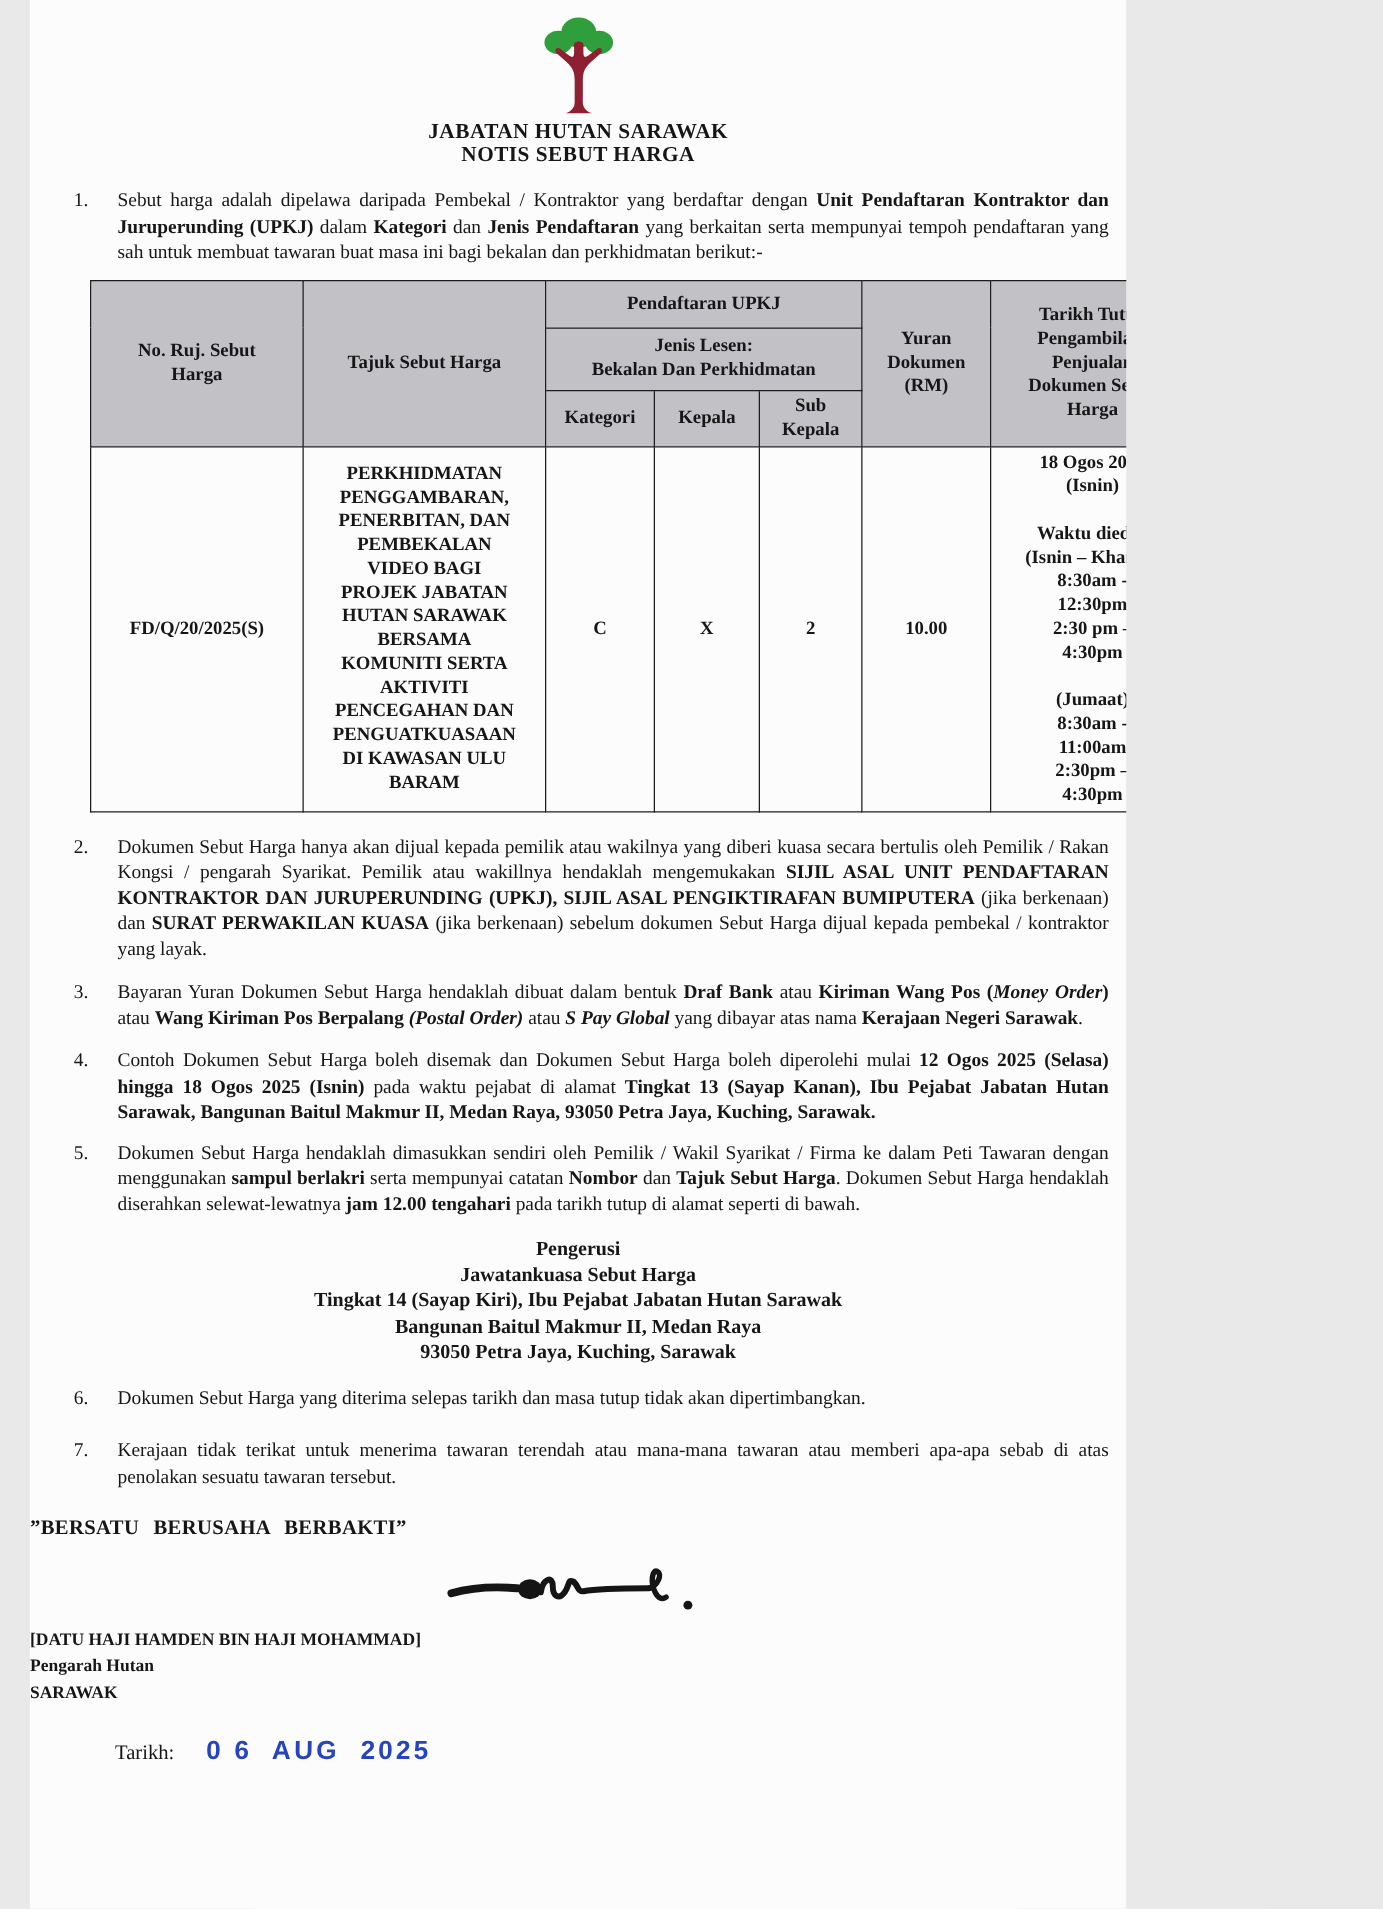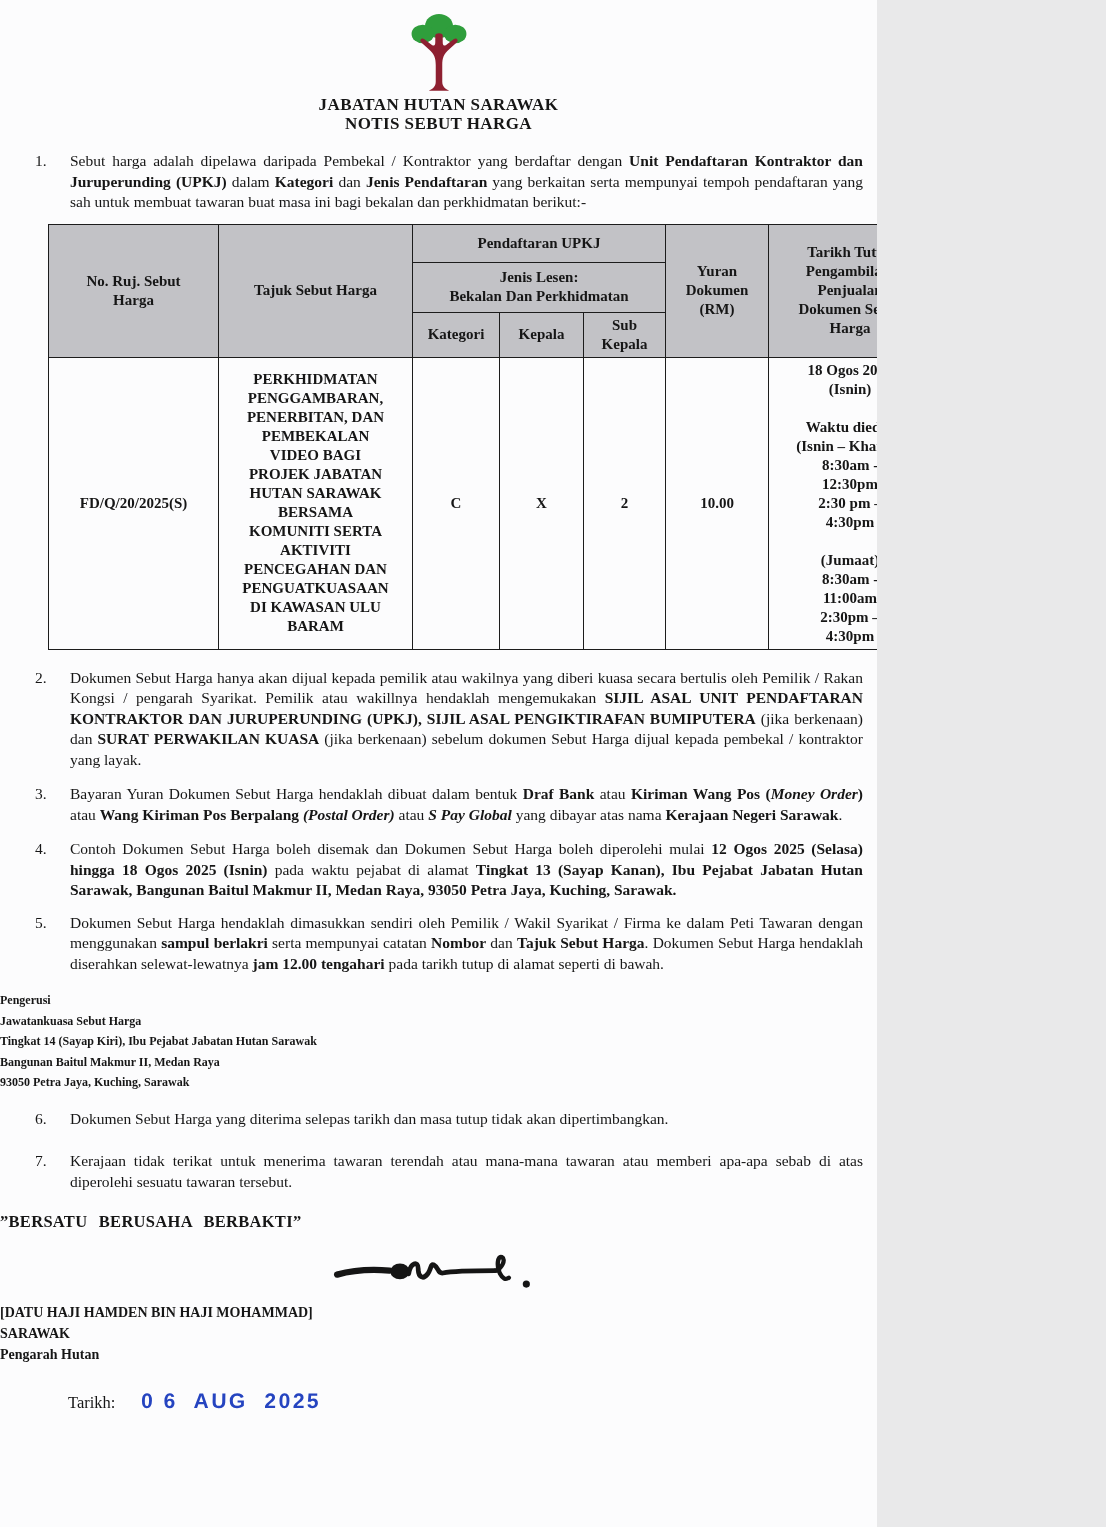--- a/index.html
+++ b/index.html
@@ -1,20 +1,20 @@
 <!DOCTYPE html>
 <html><head>
 <meta charset="utf-8">
 <style>
   * { margin: 0; padding: 0; box-sizing: border-box; }
   html, body { background: #e9e9ea; }
   body { width: 1106px; font-family: "Liberation Serif", serif; color: #161616; }
   .page {
     position: relative; width: 877px; height: 1527px;
-    background: #fcfcfd; overflow: hidden; padding-top: 13px;
+    background: #fcfcfd; overflow: hidden; padding-top: 13px; margin-left: 24px;
   }
   .logo-wrap { text-align: center; height: 82px; }
   .org-name, .doc-title {
     text-align: center; font-weight: bold; font-size: 17px; letter-spacing: .4px; line-height: 19px;
   }
   .clause {
     position: relative; margin-left: 35px; margin-right: 14px; padding-left: 35px;
     font-size: 15.5px; line-height: 20.5px; text-align: justify;
   }
   .clause .num { position: absolute; left: 0; top: 0; }
@@ -35,22 +35,22 @@
   tr.body-row { height: 280px; }
   td.cell-title { line-height: 19.5px; }
   td.cell-sale { vertical-align: top; padding-top: 12px; line-height: 19.5px; }
   col.c1{width:170px} col.c2{width:194px} col.c3{width:87px} col.c4{width:84px}
   col.c5{width:82px} col.c6{width:103px} col.c7{width:163px} col.c8{width:162px}
 
   .m-top-18{margin-top:18px} .m-top-16{margin-top:16px} .m-top-14{margin-top:14px}
   .m-top-12{margin-top:12px} .m-top-22{margin-top:22px}
 
   .address-block {
-    margin-top: 16px; text-align: left; font-weight: bold;
-    font-size: 12px; line-height: 20.5px; white-space: pre-line;
+    margin-top: 16px; text-align: center; font-weight: bold;
+    font-size: 16px; line-height: 20.5px; white-space: pre-line;
   }
   .motto-1 { margin-top: 20px; font-weight: bold; font-size: 16.5px; word-spacing: 7px; letter-spacing: .3px; }
   .motto-2 { text-align: center; font-weight: bold; font-style: italic; font-size: 16.5px; margin-top: 4px; letter-spacing: .3px; }
   .sig-wrap { text-align: center; margin-top: 6px; height: 64px; }
   .signatory { text-align: left; font-weight: bold; font-size: 14px; line-height: 21px; }
   .date-row { margin: 24px 0 0 68px; font-size: 16.5px; }
   .date-stamp {
     display: inline-block; margin-left: 26px; white-space: pre;
     font-family: "Liberation Sans", sans-serif; font-weight: bold;
     font-size: 21px; letter-spacing: 2.5px; color: #2544c0; transform: skewX(-1deg);
@@ -192,39 +192,39 @@
 Bangunan Baitul Makmur II, Medan Raya
 93050 Petra Jaya, Kuching, Sarawak</div>
 
   <div class="clause m-top-16">
     <span class="num">6.</span>
     <span class="txt"><span>Dokumen Sebut Harga yang diterima selepas tarikh dan masa tutup tidak akan dipertimbangkan.</span></span>
   </div>
 
   <div class="clause m-top-22">
     <span class="num">7.</span>
-    <span class="txt"><span>Kerajaan tidak terikat untuk menerima tawaran terendah atau mana-mana tawaran atau memberi apa-apa sebab di atas diperolehi sesuatu tawaran tersebut.</span></span>
+    <span class="txt"><span>Kerajaan tidak terikat untuk menerima tawaran terendah atau mana-mana tawaran atau memberi apa-apa sebab di atas penolakan sesuatu tawaran tersebut.</span></span>
   </div>
 
   <div class="motto-1">”BERSATU BERUSAHA BERBAKTI”</div>
 
   <div class="sig-wrap">
     <svg width="275" height="62" viewBox="0 0 275 78">
       <path d="M10 46 C28 41 52 39 76 41" fill="none" stroke="#151515" stroke-width="8" stroke-linecap="round"></path>
       <ellipse cx="89" cy="42" rx="12" ry="10" fill="#151515"></ellipse>
       <path d="M100 45 C102 31 112 28 112 39 C112 49 118 53 124 45 C129 38 127 32 132 34 C138 37 136 45 143 44 C153 42 169 41 209 41" fill="none" stroke="#151515" stroke-width="6" stroke-linecap="round" stroke-linejoin="round"></path>
       <path d="M209 41 C217 39 223 27 217 24 C212 22 210 35 215 45 C218 51 222 53 226 50" fill="none" stroke="#151515" stroke-width="5.5" stroke-linecap="round"></path>
       <circle cx="248" cy="58" r="4.5" fill="#151515"></circle>
     </svg>
   </div>
 
   <div class="signatory">
     <div>[DATU HAJI HAMDEN BIN HAJI MOHAMMAD]</div>
+    <div>Pengarah Hutan</div>
     <div>SARAWAK</div>
-    <div>Pengarah Hutan</div>
   </div>
 
   <div class="date-row">
     <span>Tarikh:</span><span class="date-stamp">0 6  AUG  2025</span>
   </div>
 
 
 </div>
 
 </body></html>

